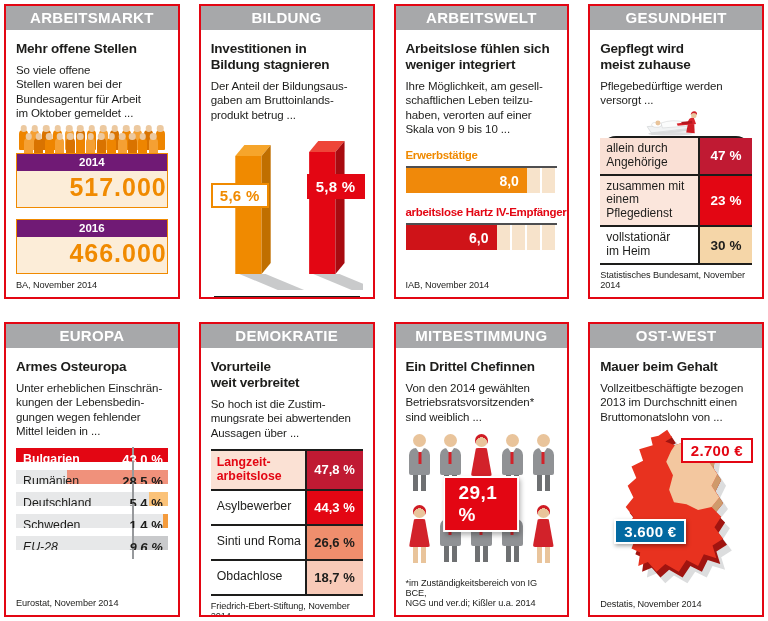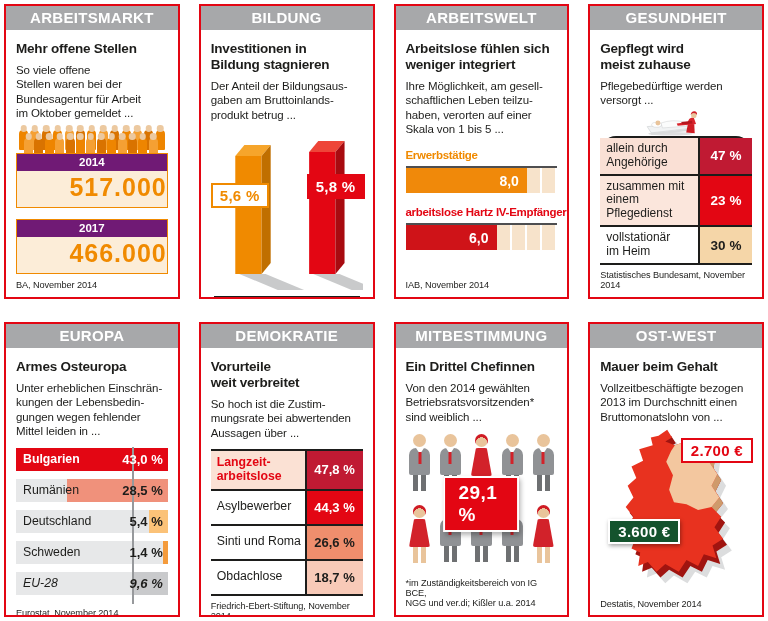--- a/index.html
+++ b/index.html
@@ -38,21 +38,21 @@
   
   .care-illu{height:56px;margin:2px 0 0;}
   .gtable{border-top:2.5px solid #1d1d1b;border-radius:16px;}
   .grow{display:flex;border-bottom:2.5px solid #1d1d1b;min-height:36px;}
   .glabel{flex:1;font-size:12px;line-height:1.15;display:flex;align-items:center;padding:4px 2px 4px 6px;white-space:pre-line;}
   .gval{width:54px;border-left:2.5px solid #1d1d1b;display:flex;align-items:center;justify-content:center;font-weight:700;font-size:13.5px;box-sizing:border-box;}
   .grow:nth-child(1) .glabel{background:#fae0d5;} .grow:nth-child(2) .glabel{background:#fbe6dc;} .grow:nth-child(3) .glabel{background:#fff;}
   .grow:nth-child(1) .gval{background:#c01a33;color:#fff;} .grow:nth-child(2) .gval{background:#e30613;color:#fff;} .grow:nth-child(3) .gval{background:#f5d6a8;color:#1d1d1b;}
   
   .eu-rows{position:relative;margin-top:10px;}
-  .eu-row{position:relative;height:23px;background:#e7e8e9;margin-bottom:8px;overflow:hidden;}
+  .eu-row{position:relative;height:14px;background:#e7e8e9;margin-bottom:8px;overflow:hidden;}
   .eu-row:last-child{margin-bottom:0;}
   .eu-bar{position:absolute;right:0;top:0;bottom:0;z-index:1;}
   .eu-label{position:absolute;left:7px;top:0;line-height:23px;font-size:12.3px;z-index:3;}
   .eu-val{position:absolute;right:5px;top:0;line-height:23px;font-weight:700;font-size:13px;z-index:3;}
   .eu-row.first .eu-label,.eu-row.first .eu-val{color:#fff;}
   .eu-row.first .eu-label{font-weight:700;}
   .eu-row.last .eu-label,.eu-row.last .eu-val{font-style:italic;}
   .eu-marker{position:absolute;top:-1px;bottom:-1px;width:1.5px;background:#97999c;z-index:2;}
   
   .dtable{border-top:2.5px solid #1d1d1b;margin-top:9px;}
@@ -76,21 +76,21 @@
   .pfig.m .pb::before{content:"";position:absolute;top:0;left:50%;transform:translateX(-50%);border-left:4px solid transparent;border-right:4px solid transparent;border-top:6px solid #fff;}
   .pfig.m .pb::after{content:"";position:absolute;top:4px;left:50%;transform:translateX(-50%);width:3px;height:12px;background:#d2222a;}
   .pfig.f .pb{background:#d2222a;clip-path:polygon(24% 0,76% 0,100% 100%,0 100%);height:28px;}
   .pl{width:13px;height:16px;background:linear-gradient(to right,#6e7072 42%,#fff 42%,#fff 58%,#6e7072 58%);}
   .pfig.f .pl{background:linear-gradient(to right,#e9c49b 42%,#fff 42%,#fff 58%,#e9c49b 58%);}
   .quota-box{position:absolute;left:50%;top:54%;transform:translate(-50%,-50%);background:#e30613;color:#fff;border:2px solid #fff;font-weight:700;font-size:19px;padding:4px 13px;box-shadow:2px 3px 5px rgba(0,0,0,.3);z-index:5;letter-spacing:.5px;}
   
   .map-wrap{position:relative;margin-top:2px;}
   .price-box{position:absolute;font-weight:700;font-size:15px;padding:2px 8px;letter-spacing:.3px;}
   .price-east{right:-1px;top:12px;background:#fff;border:2px solid #e30613;color:#e30613;}
-  .price-west{left:8px;top:93px;background:#14532d;border:2px solid #fff;color:#fff;box-shadow:1px 2px 4px rgba(0,0,0,.35);}
+  .price-west{left:14px;top:93px;background:#0369a1;border:2px solid #fff;color:#fff;box-shadow:1px 2px 4px rgba(0,0,0,.35);}
 </style>
 </head>
 <body>
 
 <div class="grid">
 
   <section class="card">
     <div class="card-header">ARBEITSMARKT</div>
     <div class="card-body">
       <h2 class="panel-title">Mehr offene Stellen</h2>
@@ -128,21 +128,21 @@
             <span class="cfig c2"></span>
             <span class="cfig c0"></span>
             <span class="cfig c1"></span>
           </div>
         </div>
       <div class="year-box">
         <div class="yb-banner">2014</div>
         <div class="yb-value">517.000</div>
       </div>
       <div class="year-box">
-        <div class="yb-banner">2017</div>
+        <div class="yb-banner">2016</div>
         <div class="yb-value">466.000</div>
       </div>
       <div class="source">BA, November 2014</div>
     </div>
   </section>
 
   <section class="card">
     <div class="card-header">BILDUNG</div>
     <div class="card-body">
       <h2 class="panel-title">Investitionen in
@@ -170,21 +170,21 @@
   </section>
 
   <section class="card">
     <div class="card-header">ARBEITSWELT</div>
     <div class="card-body">
       <h2 class="panel-title">Arbeitslose fühlen sich
 weniger integriert</h2>
       <p class="intro">Ihre Möglichkeit, am gesell-
 schaftlichen Leben teilzu-
 haben, verorten auf einer
-Skala von 1 bis 5 ...</p>
+Skala von 9 bis 10 ...</p>
       <div class="aw-label orange">Erwerbstätige</div>
       <div class="aw-bar">
         <div class="aw-fill orange" style="width: 80%;">
           <span>8,0</span>
         </div>
       </div>
       <div class="aw-label red">arbeitslose Hartz IV-Empfänger</div>
       <div class="aw-bar">
         <div class="aw-fill red" style="width: 60%;">
           <span>6,0</span>

